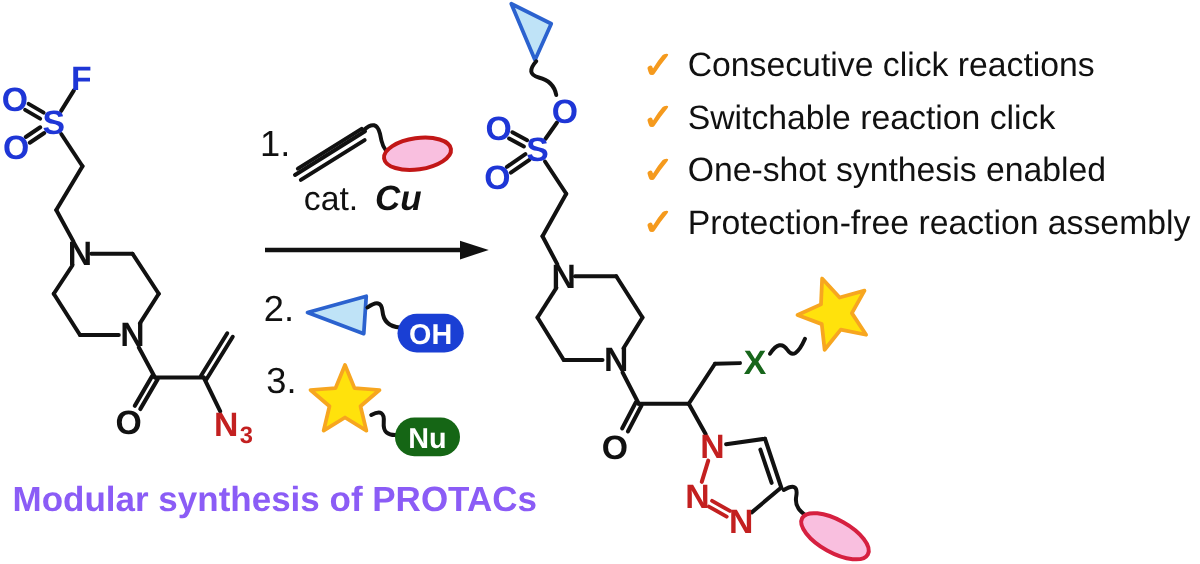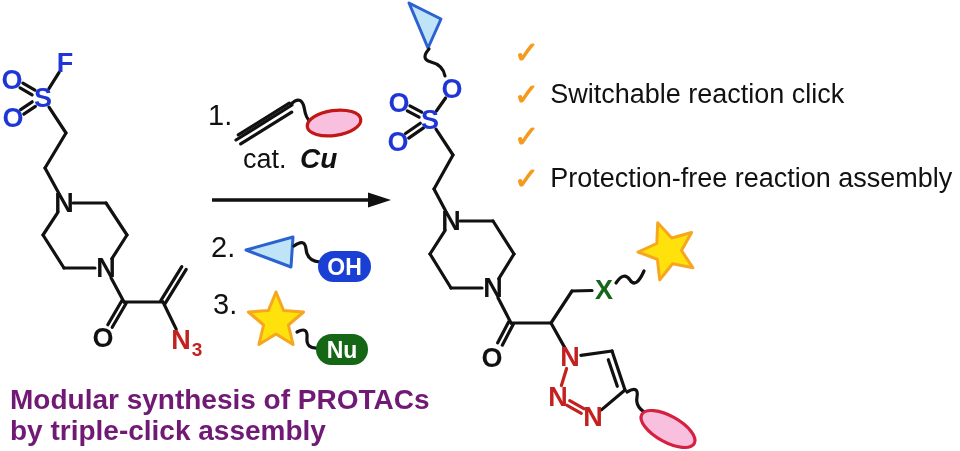--- a/index.html
+++ b/index.html
@@ -31,21 +31,21 @@
   .ell{fill:var(--ellipse-fill);stroke:var(--ellipse-stroke);stroke-width:3.2;}
   .ell-prod{stroke:var(--ellipse-stroke-product);}
   .pill-oh{fill:var(--oh-fill);} .pill-nu{fill:var(--nu-fill);}
   .pilltext{font-family:"Liberation Sans",sans-serif;font-weight:bold;font-size:23px;
             fill:var(--pill-text);text-anchor:middle;dominant-baseline:central;}
   .checklist{position:absolute;left:514px;top:38px;display:flex;flex-direction:column;gap:12px;
              font-size:27px;line-height:1.1;color:#111;}
   .check-row{display:flex;align-items:center;gap:11px;white-space:nowrap;}
   .checkmark{color:var(--check-orange);font-weight:bold;font-size:30px;line-height:1;}
   .caption{position:absolute;left:10px;top:385px;font-weight:bold;font-size:28px;
-           line-height:1.1;color:#701a75;}
+           line-height:1.1;color:#8b5cf6;}
 </style>
 </head>
 <body>
 
 <div class="canvas">
 
   <svg class="scheme" width="960" height="451" viewBox="0 0 960 451">
 
     <g>
       <g>
@@ -181,32 +181,33 @@
       <text class="atom atom-green" x="604" y="290">X</text>
       <text class="atom atom-red" x="570" y="357">N</text>
       <text class="atom atom-red" x="558" y="397">N</text>
       <text class="atom atom-red" x="593" y="417">N</text>
     </g>
   </svg>
 
   <div class="checklist">
     <div class="check-row">
       <span class="checkmark">✓</span>
+      <span class="check-text">Consecutive click reactions</span>
     </div>
     <div class="check-row">
       <span class="checkmark">✓</span>
       <span class="check-text">Switchable reaction click</span>
     </div>
     <div class="check-row">
       <span class="checkmark">✓</span>
+      <span class="check-text">One-shot synthesis enabled</span>
     </div>
     <div class="check-row">
       <span class="checkmark">✓</span>
       <span class="check-text">Protection-free reaction assembly</span>
     </div>
   </div>
 
   <div class="caption">
     <div>Modular synthesis of PROTACs</div>
-    <div>by triple-click assembly</div>
   </div>
 
 </div>
 
 </body></html>

